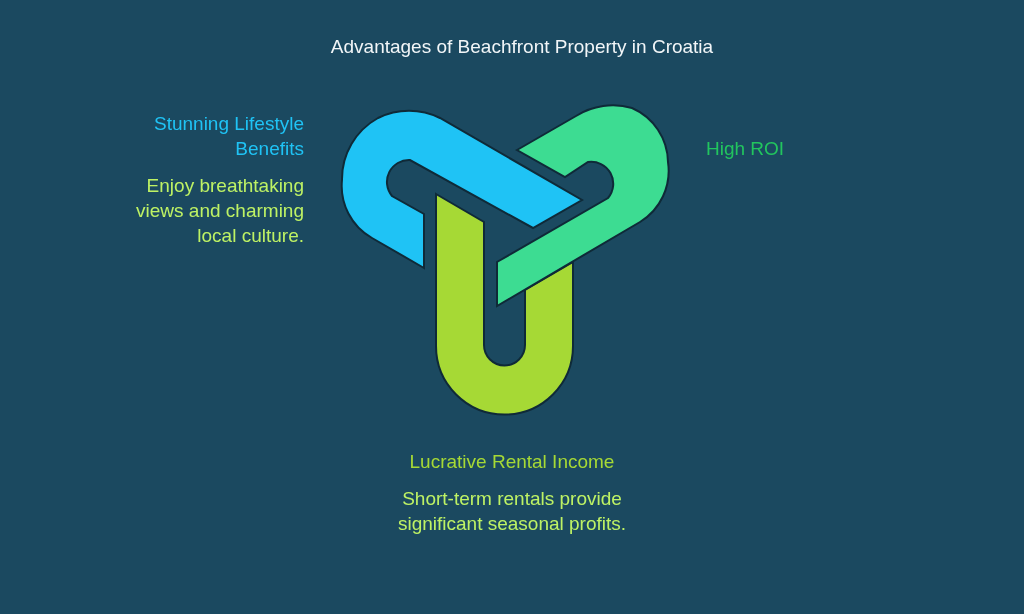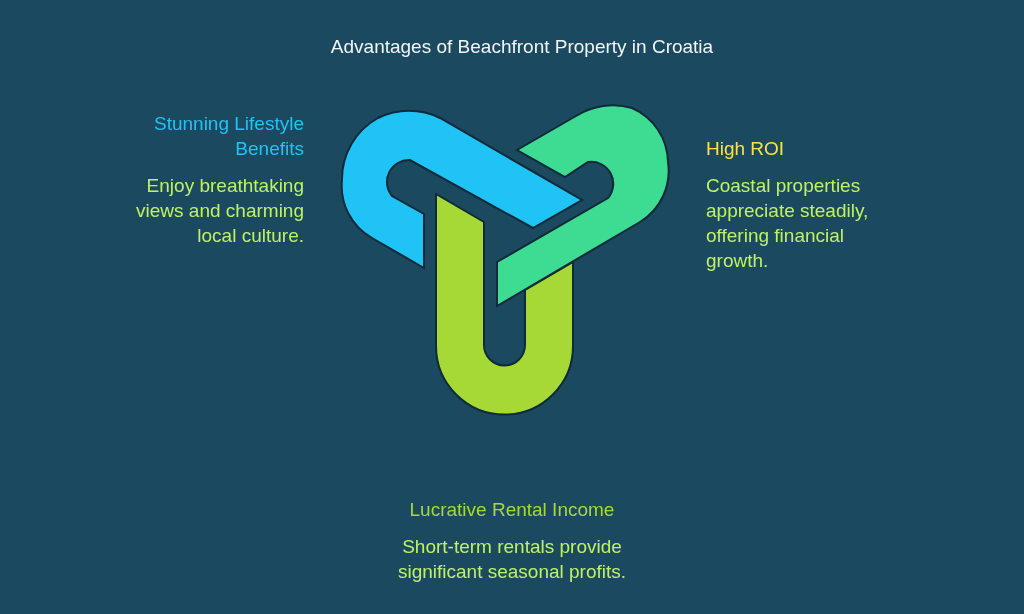--- a/index.html
+++ b/index.html
@@ -11,21 +11,21 @@
   }
   .title {
     position:absolute; left:0; width:1024px; top:36px;
     text-align:center; color:#f2f6f8; font-size:19px;padding-left:10px;
   }
   .block { position:absolute; }
   .heading { font-weight:normal; font-size:19px; line-height:25px; }
   .desc { color:#bef264; font-size:19px; line-height:25px; margin-top:12px; }
   #left { left:120px; width:184px; top:111px; text-align:right; }
   #right { left:706px; width:200px; top:136px; text-align:left; }
-  #bottom { left:380px; width:264px; top:449px; text-align:center;margin-top:48px; }
+  #bottom { left:380px; width:264px; top:449px; text-align:center; }
   svg.knot { position:absolute; left:0; top:0; }
 </style>
 </head>
 <body>
 
 <div class="title">Advantages of Beachfront Property in Croatia</div>
 
 <svg class="knot" width="1024" height="614" viewBox="0 0 1024 614">
 
   <path d="M436 194 L484 222 L484 345 A20 20 0 0 0 525 345 L525 290 L573 262 L573 346 A68 68 0 0 1 436 346 Z" fill="#a6d935" stroke="#0f2a38" stroke-width="2"></path>
@@ -34,20 +34,19 @@
 
   <path d="M424 268 L372 238 A60 60 0 0 1 342 180 A70 70 0 0 1 378 118 A70 70 0 0 1 440 118 L582 200 L533 228 L410 160 A22 22 0 0 0 392 196 L424 214 Z" fill="#1fc3f5" stroke="#0f2a38" stroke-width="2"></path>
 </svg>
 
 <div class="block" id="left">
   <div class="heading" style="color:#1fc3f5">Stunning Lifestyle Benefits</div>
   <div class="desc">Enjoy breathtaking views and charming local culture.</div>
 </div>
 
 <div class="block" id="right">
-  <div class="heading" style="color:#fde047">High ROI</div>
-  <div class="desc">Coastal properties appreciate steadily, offering financial growth.</div>
+  <div class="heading" style="color:#22c55e">High ROI</div>
 </div>
 
 <div class="block" id="bottom">
   <div class="heading" style="color:#a6d935">Lucrative Rental Income</div>
   <div class="desc">Short-term rentals provide significant seasonal profits.</div>
 </div>
 
 </body></html>

